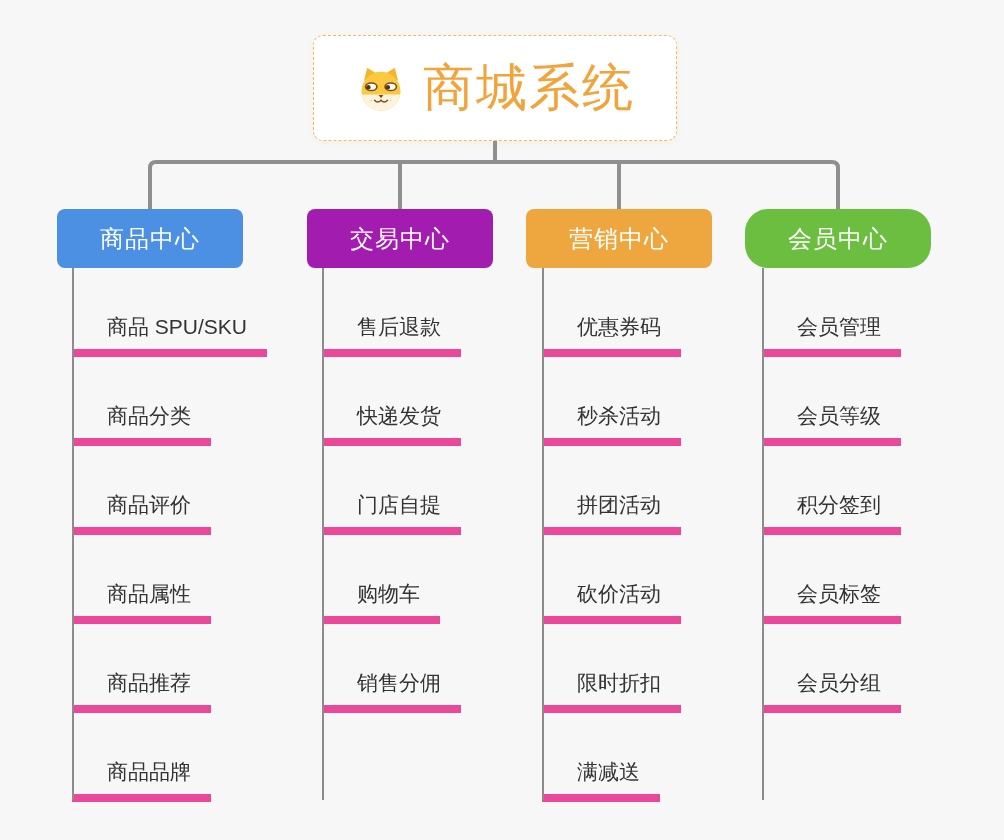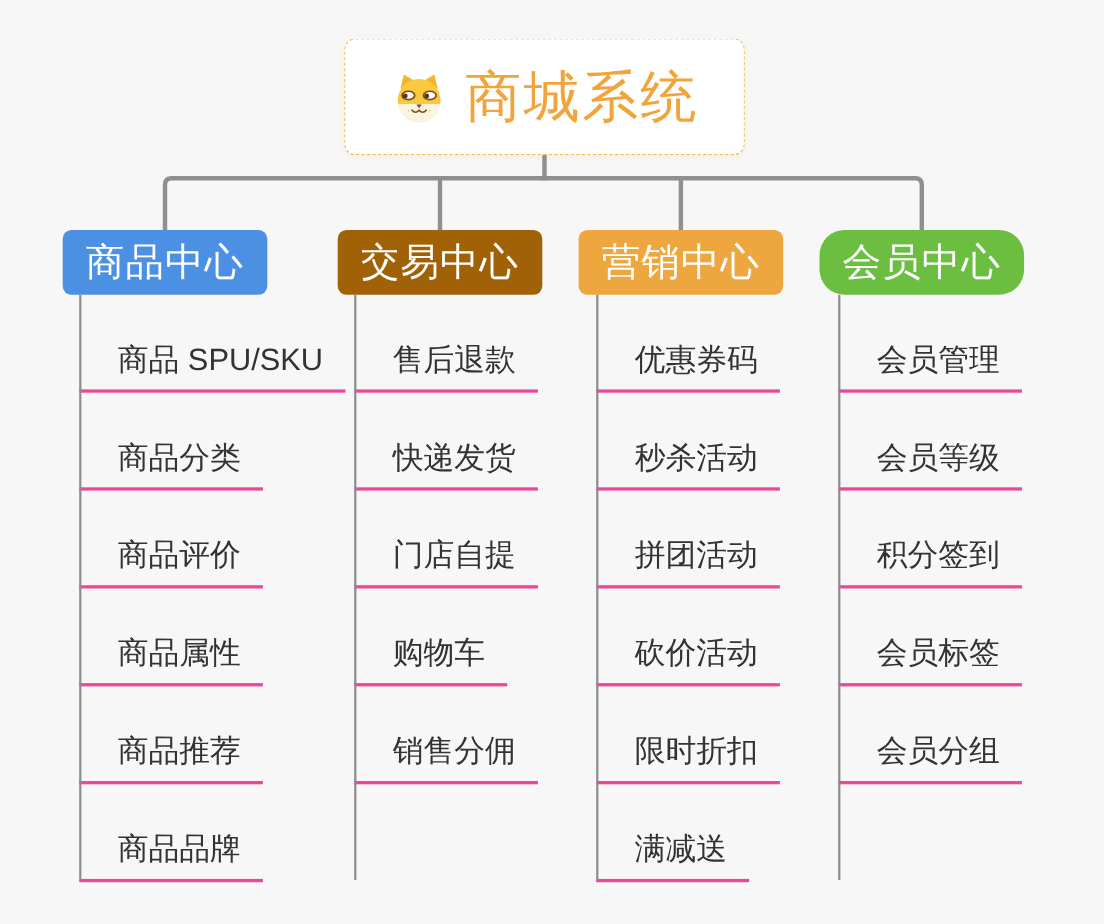--- a/index.html
+++ b/index.html
@@ -45,21 +45,21 @@
     white-space: nowrap;
   }
   .dog-icon { width: 52px; height: 48px; flex: 0 0 auto; }
   
   .branch-node {
     position: absolute;
     top: 209px;
     width: 186px; height: 59px;
     border-radius: 8px;
     color: #FFFFFF;
-    font-size: 35px;
+    font-size: 24px;
     letter-spacing: 1px;
     display: flex;
     align-items: center;
     justify-content: center;
     white-space: nowrap;
     box-sizing: border-box;
   }
   .branch-0 { left: 57px;  background: #4B90E2; }
   .branch-1 { left: 307px; background: #E45C5C; }
   .branch-2 { left: 526px; background: #EEA63E; }
@@ -82,22 +82,22 @@
   }
   .leaf-item {
     height: 89px;
     display: flex;
     align-items: flex-end;
   }
   .leaf-item:first-child { height: 87px; }
   .leaf-label {
     display: inline-block;
     padding: 0 20px 10px 35px;
-    border-bottom: 3px solid #ec4899;
-    font-size: 28px;
+    border-bottom: 8px solid #ec4899;
+    font-size: 21px;
     color: #333333;
     white-space: nowrap;
     line-height: 1.2;
   }
 </style>
 </head>
 <body>
 
 <div class="canvas">
 
@@ -131,21 +131,21 @@
       <path d="M24 44 q4 4.5 8 0 q4 4.5 8 0" stroke="#7A4E1F" stroke-width="1.8" fill="none" stroke-linecap="round"></path>
       <circle cx="20" cy="44.5" r="1" fill="#E3CFA0"></circle>
       <circle cx="44" cy="44.5" r="1" fill="#E3CFA0"></circle>
     </svg>
     <span class="root-title">商城系统</span>
   </div>
 
   <div class="branch-node branch-0" style="background-color: rgb(75, 144, 226);">
     <span>商品中心</span>
   </div>
-  <div class="branch-node branch-1" style="background-color: #a16207;">
+  <div class="branch-node branch-1" style="background-color: #a21caf;">
     <span>交易中心</span>
   </div>
   <div class="branch-node branch-2" style="background-color: rgb(238, 166, 62);">
     <span>营销中心</span>
   </div>
   <div class="branch-node branch-3" style="background-color: rgb(108, 190, 64);">
     <span>会员中心</span>
   </div>
 
   <div class="leaf-column col-0">

